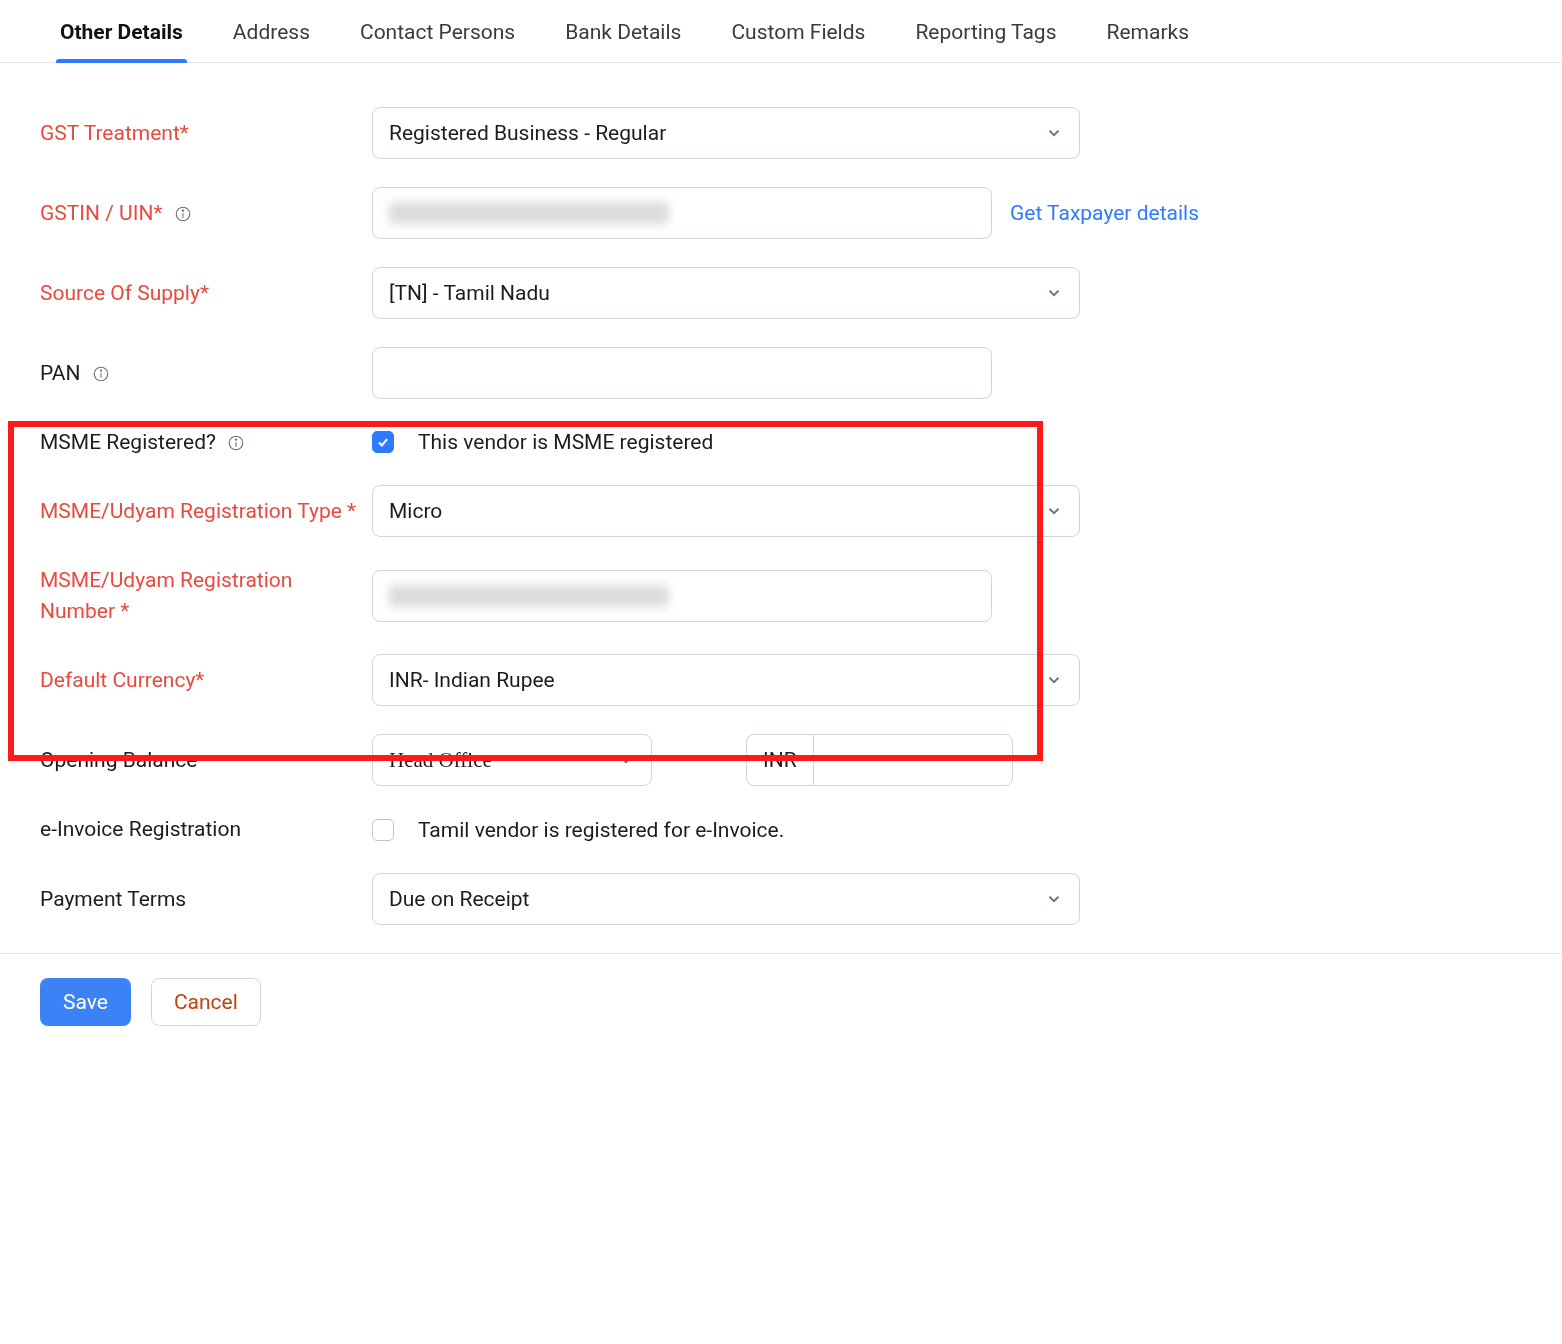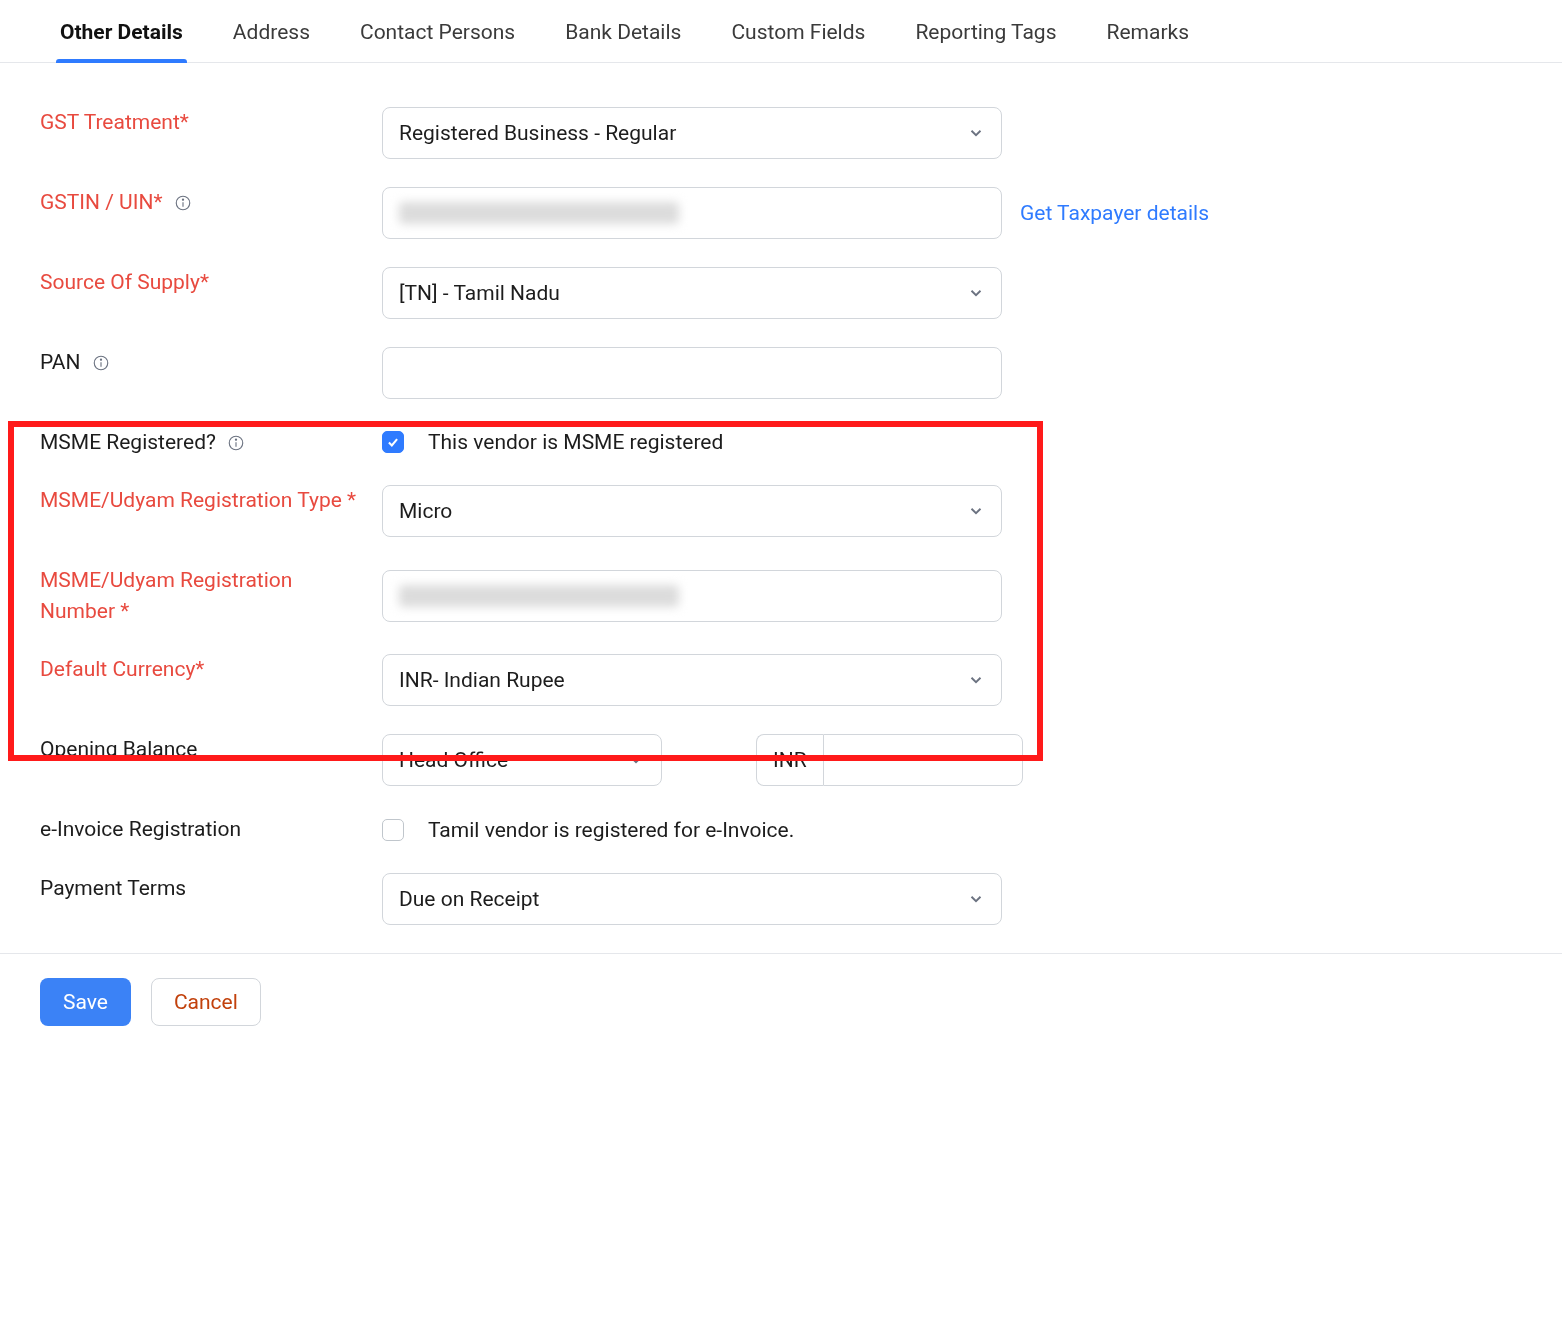--- a/index.html
+++ b/index.html
@@ -37,22 +37,23 @@
     position: absolute;
     left: -4px; right: -4px; bottom: -1px;
     height: 4px;
     background: #2f7bff;
     border-radius: 3px 3px 0 0;
   }
   
   .form { padding: 30px 0 0 0; position: relative; }
   .row {
     display: flex;
+    align-items: center;
     padding: 14px 0 14px 40px;
-    gap: 12px;
+    gap: 2px;
   }
   .label {
     width: 330px;
     flex: 0 0 330px;
     font-size: 21px;
     line-height: 1.45;
     color: #1d1d1d;
   }
   .label.red { color: #e84a3f; }
   .req { color: #e84a3f; }
@@ -61,23 +62,23 @@
     height: 52px;
     border: 1px solid #d2d6db;
     border-radius: 8px;
     background: #fff;
     font-size: 21px;
     padding: 0 46px 0 16px;
     display: flex; align-items: center;
     position: relative;
     color: #1d1d1d;
   }
-  .select { width: 620px; cursor: pointer; }
+  .select { width: 708px; cursor: pointer; }
   .input  { width: 620px; padding-right: 16px; }
-  .mini-select { width: 280px; cursor: pointer; }
+  .mini-select { width: 280px; cursor: pointer; font-family: Liberation Serif, serif; }
   .chev {
     position: absolute;
     right: 16px; top: 50%; transform: translateY(-50%);
     pointer-events: none;
   }
   .chev svg { width: 18px; height: 18px; display: block; }
   .link { color: #2f7bff; cursor: pointer; font-size: 21px; }
   .info-ic { margin-left: 6px; display: inline-flex; vertical-align: middle; color: #6b7280; }
   .info-ic svg { width: 18px; height: 18px; }
   .checkbox {

